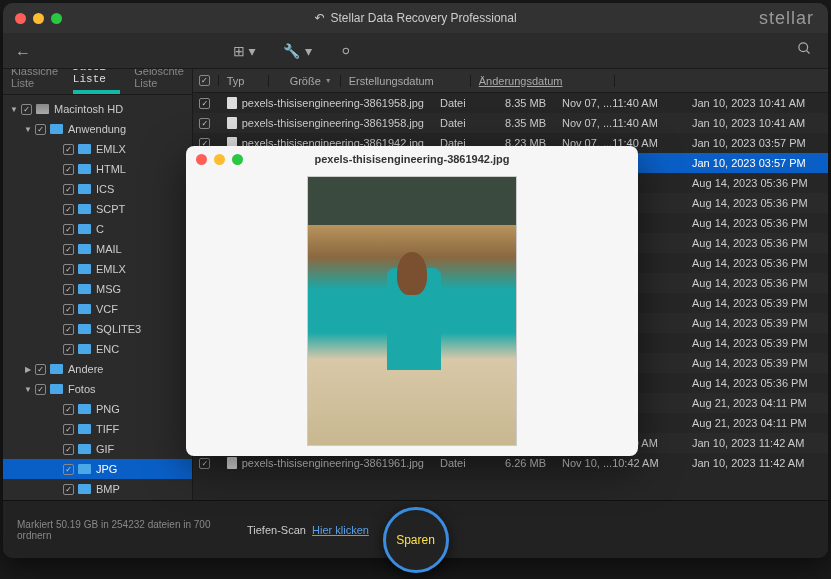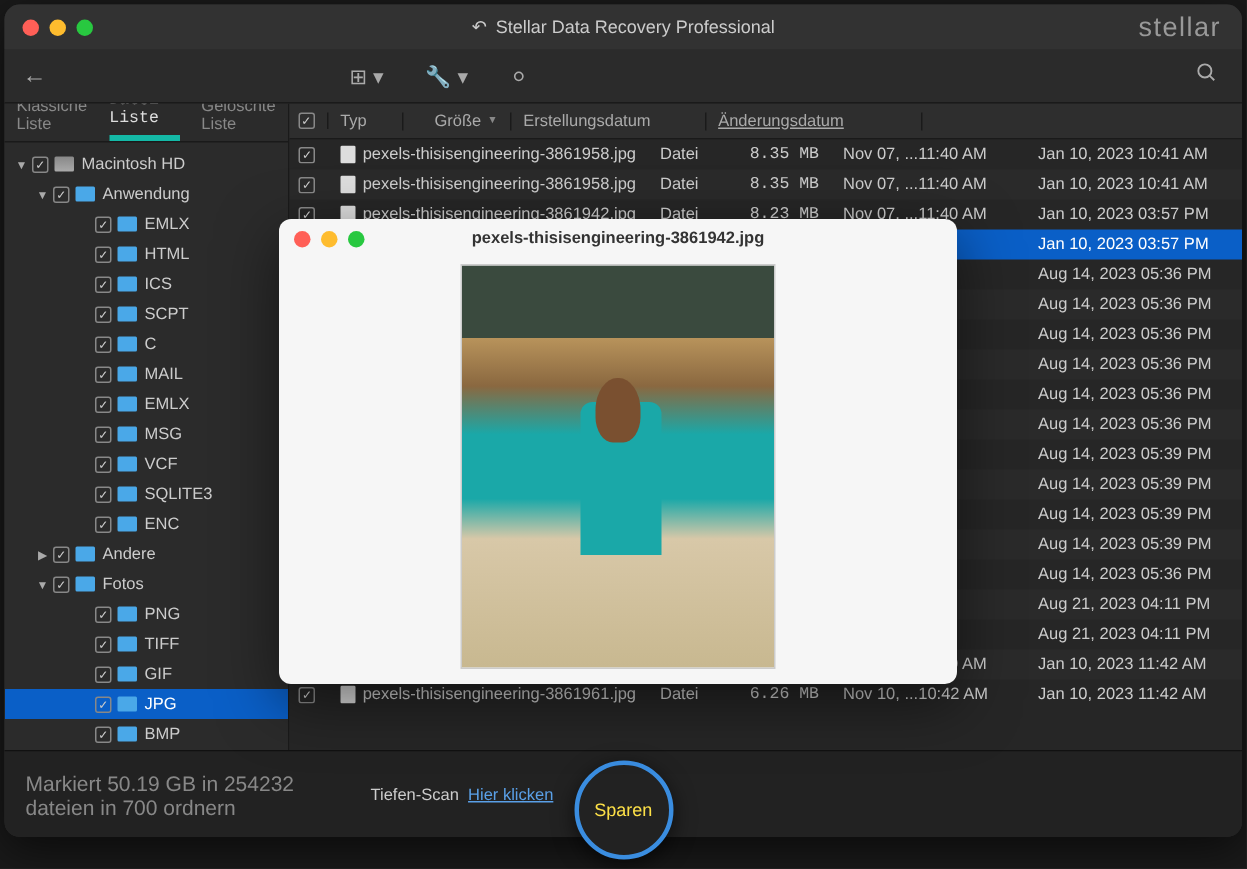--- a/index.html
+++ b/index.html
@@ -39,26 +39,26 @@
 .col.date1 { width: 130px; }
 .col.date2 { width: 144px; text-decoration: underline; }
 .rows { flex: 1; overflow-y: auto; }
 .row { display: flex; height: 20px; font-size: 11px; color: #ccc; align-items: center; }
 .row.alt { background: #2a2a2a; }
 .row.sel { background: #0a5fc7; color: #fff; }
 .cell { padding: 0 8px; overflow: hidden; text-overflow: ellipsis; white-space: nowrap; display: flex; align-items: center; gap: 5px; }
 .cell.chkcol { width: 26px; justify-content: center; padding: 0; }
 .cell.name { flex: 1; }
 .cell.type { width: 50px; }
-.cell.size { width: 72px; justify-content: flex-end; font-family: Liberation Mono, monospace; }
+.cell.size { width: 72px; justify-content: flex-end; }
 .cell.date1 { width: 130px; }
 .cell.date2 { width: 144px; }
 .fileicon { width: 10px; height: 12px; background: #ddd; border-radius: 1px; flex-shrink: 0; }
 .statusbar { height: 58px; background: #222; border-top: 1px solid #111; display: flex; align-items: center; padding: 0 14px; gap: 30px; border-radius: 0 0 10px 10px; }
-.status-text { font-size: 14px; color: #888; width: 200px; }
+.status-text { font-size: 10px; color: #888; width: 200px; }
 .deep { font-size: 11px; color: #ccc; }
 .deep a { color: #5aa0e8; text-decoration: underline; cursor: pointer; }
 .savebtn { position: absolute; left: 50%; bottom: 6px; transform: translateX(-50%); width: 66px; height: 66px; border-radius: 50%; background: #222; border: 3px solid #3a8de0; color: #fde047; font-size: 12px; display: flex; align-items: center; justify-content: center; box-shadow: 0 4px 14px rgba(0,0,0,0.6); cursor: pointer; }
 .preview { position: absolute; left: 186px; top: 146px; width: 452px; height: 310px; background: #f6f6f6; border-radius: 8px; box-shadow: 0 12px 40px rgba(0,0,0,0.5); }
 .preview-bar { height: 26px; display: flex; align-items: center; padding: 0 10px; position: relative; }
 .preview-title { position: absolute; left: 50%; transform: translateX(-50%); font-size: 11px; color: #333; font-weight: 600; }
 .preview-img { margin: 4px auto; width: 210px; height: 270px; background: linear-gradient(180deg,#3a4a3e 0%,#3a4a3e 18%,#b8935b 18%,#8a6840 30%,#1aa8a8 42%,#1aa8a8 58%,#d8c8a8 68%,#c8b890 100%); border: 1px solid #ccc; position: relative; }
 .preview-img::before { content: ''; position: absolute; left: 38%; top: 34%; width: 26%; height: 38%; background: #1aa8a8; border-radius: 8px 8px 0 0; }
 .preview-img::after { content: ''; position: absolute; left: 43%; top: 28%; width: 14%; height: 16%; background: #7a5030; border-radius: 50% 50% 40% 40%; }
 .sort-arrow { font-size: 7px; color: #888; }

